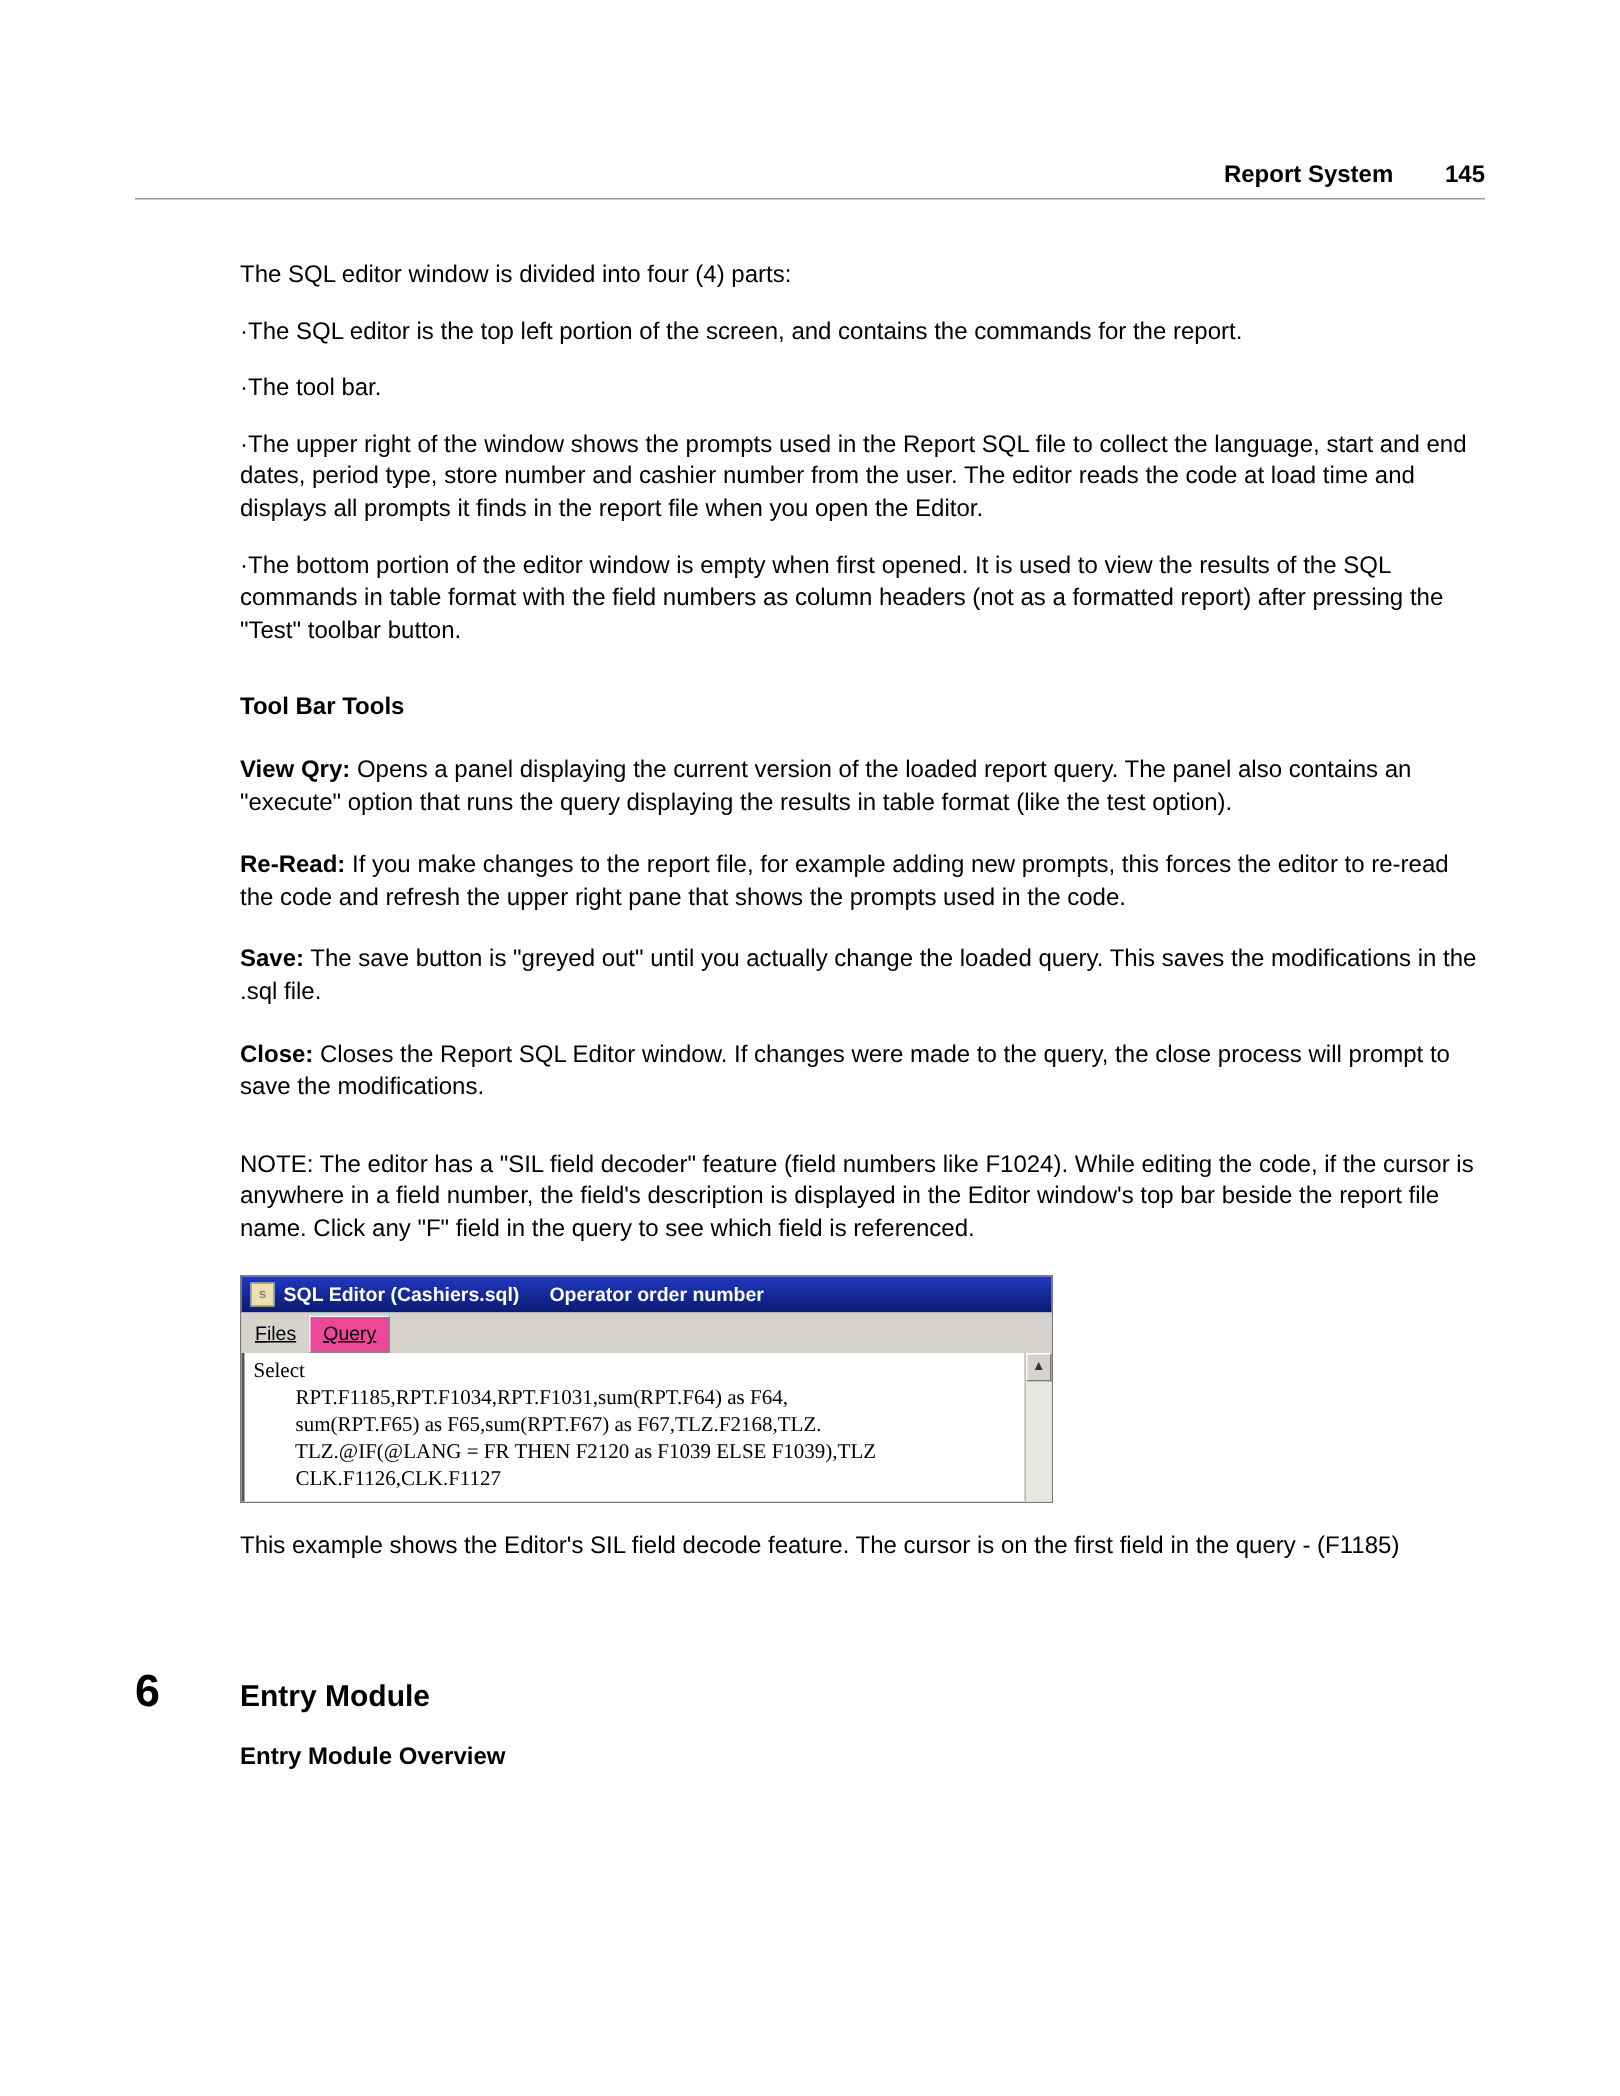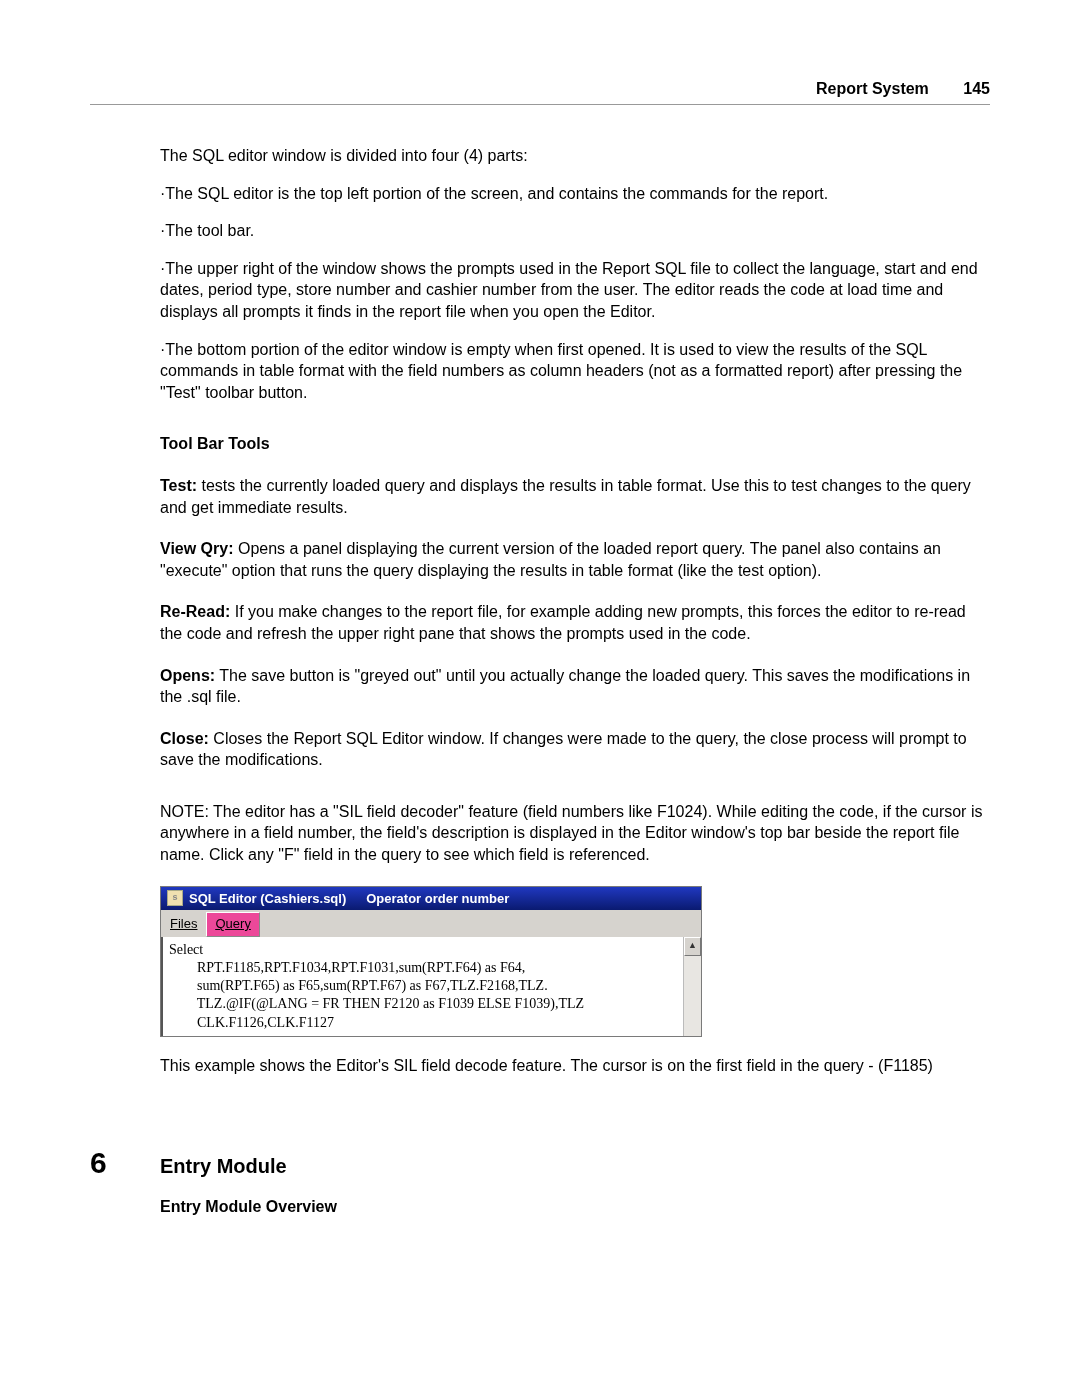--- a/index.html
+++ b/index.html
@@ -5,21 +5,21 @@
   body {
     margin: 0;
     padding: 0;
     font-family: Arial, Helvetica, sans-serif;
     font-size: 16px;
     color: #000;
     background: #fff;
     width: 1080px;
   }
   .page {
-    padding: 80px 90px 40px 90px;
+    padding: 108px 90px 40px 90px;
   }
   .header-row {
     border-bottom: 1px solid #999;
     padding-bottom: 6px;
     margin-bottom: 40px;
     text-align: right;
     font-size: 16px;
   }
   .header-title {
     font-weight: bold;
@@ -177,30 +177,27 @@
       <p>
         <span>·The bottom portion of the editor window is empty when first opened. It is used to view the results of the SQL commands in </span><span class="italic">table format</span><span>  with the field numbers as column headers (not as a formatted report) after pressing the "Test" toolbar button.</span>
       </p>
     </div>
 
     <div class="block" style="margin-top:30px;">
       <p class="bold">Tool Bar Tools</p>
     </div>
 
     <div class="block">
-      <p><span class="tool-label">Test:</span><span>  tests the currently loaded query and displays the results in table format. Use this to test changes to the query and get immediate results.</span></p>
-    </div>
-    <div class="block">
       <p><span class="tool-label">View Qry:</span><span>  Opens a panel displaying the current version of the loaded report query. The panel also contains an "execute" option that runs the query displaying the results in table format (like the test option).</span></p>
     </div>
     <div class="block">
       <p><span class="tool-label">Re-Read:</span><span>  If you make changes to the report file, for example adding new prompts, this forces the editor to re-read the code and refresh the upper right pane that shows the prompts used in the code.</span></p>
     </div>
     <div class="block">
-      <p><span class="tool-label">Opens:</span><span>  The save button is "greyed out" until you actually change the loaded query. This saves the modifications in the .sql file.</span></p>
+      <p><span class="tool-label">Save:</span><span>  The save button is "greyed out" until you actually change the loaded query. This saves the modifications in the .sql file.</span></p>
     </div>
     <div class="block">
       <p><span class="tool-label">Close:</span><span>  Closes the Report SQL Editor window. If changes were made to the query, the close process will prompt to save the modifications.</span></p>
     </div>
 
     <div class="block" style="margin-top:30px;">
       <p>
         <span>NOTE: </span><span class="italic">The editor has a "SIL field decoder" feature (field numbers like F1024). While editing the code, if the cursor is anywhere in a field number, the field's description is displayed in the Editor window's top bar beside the report file name. Click any "F" field in the query to see which field is referenced.</span>
       </p>
     </div>

